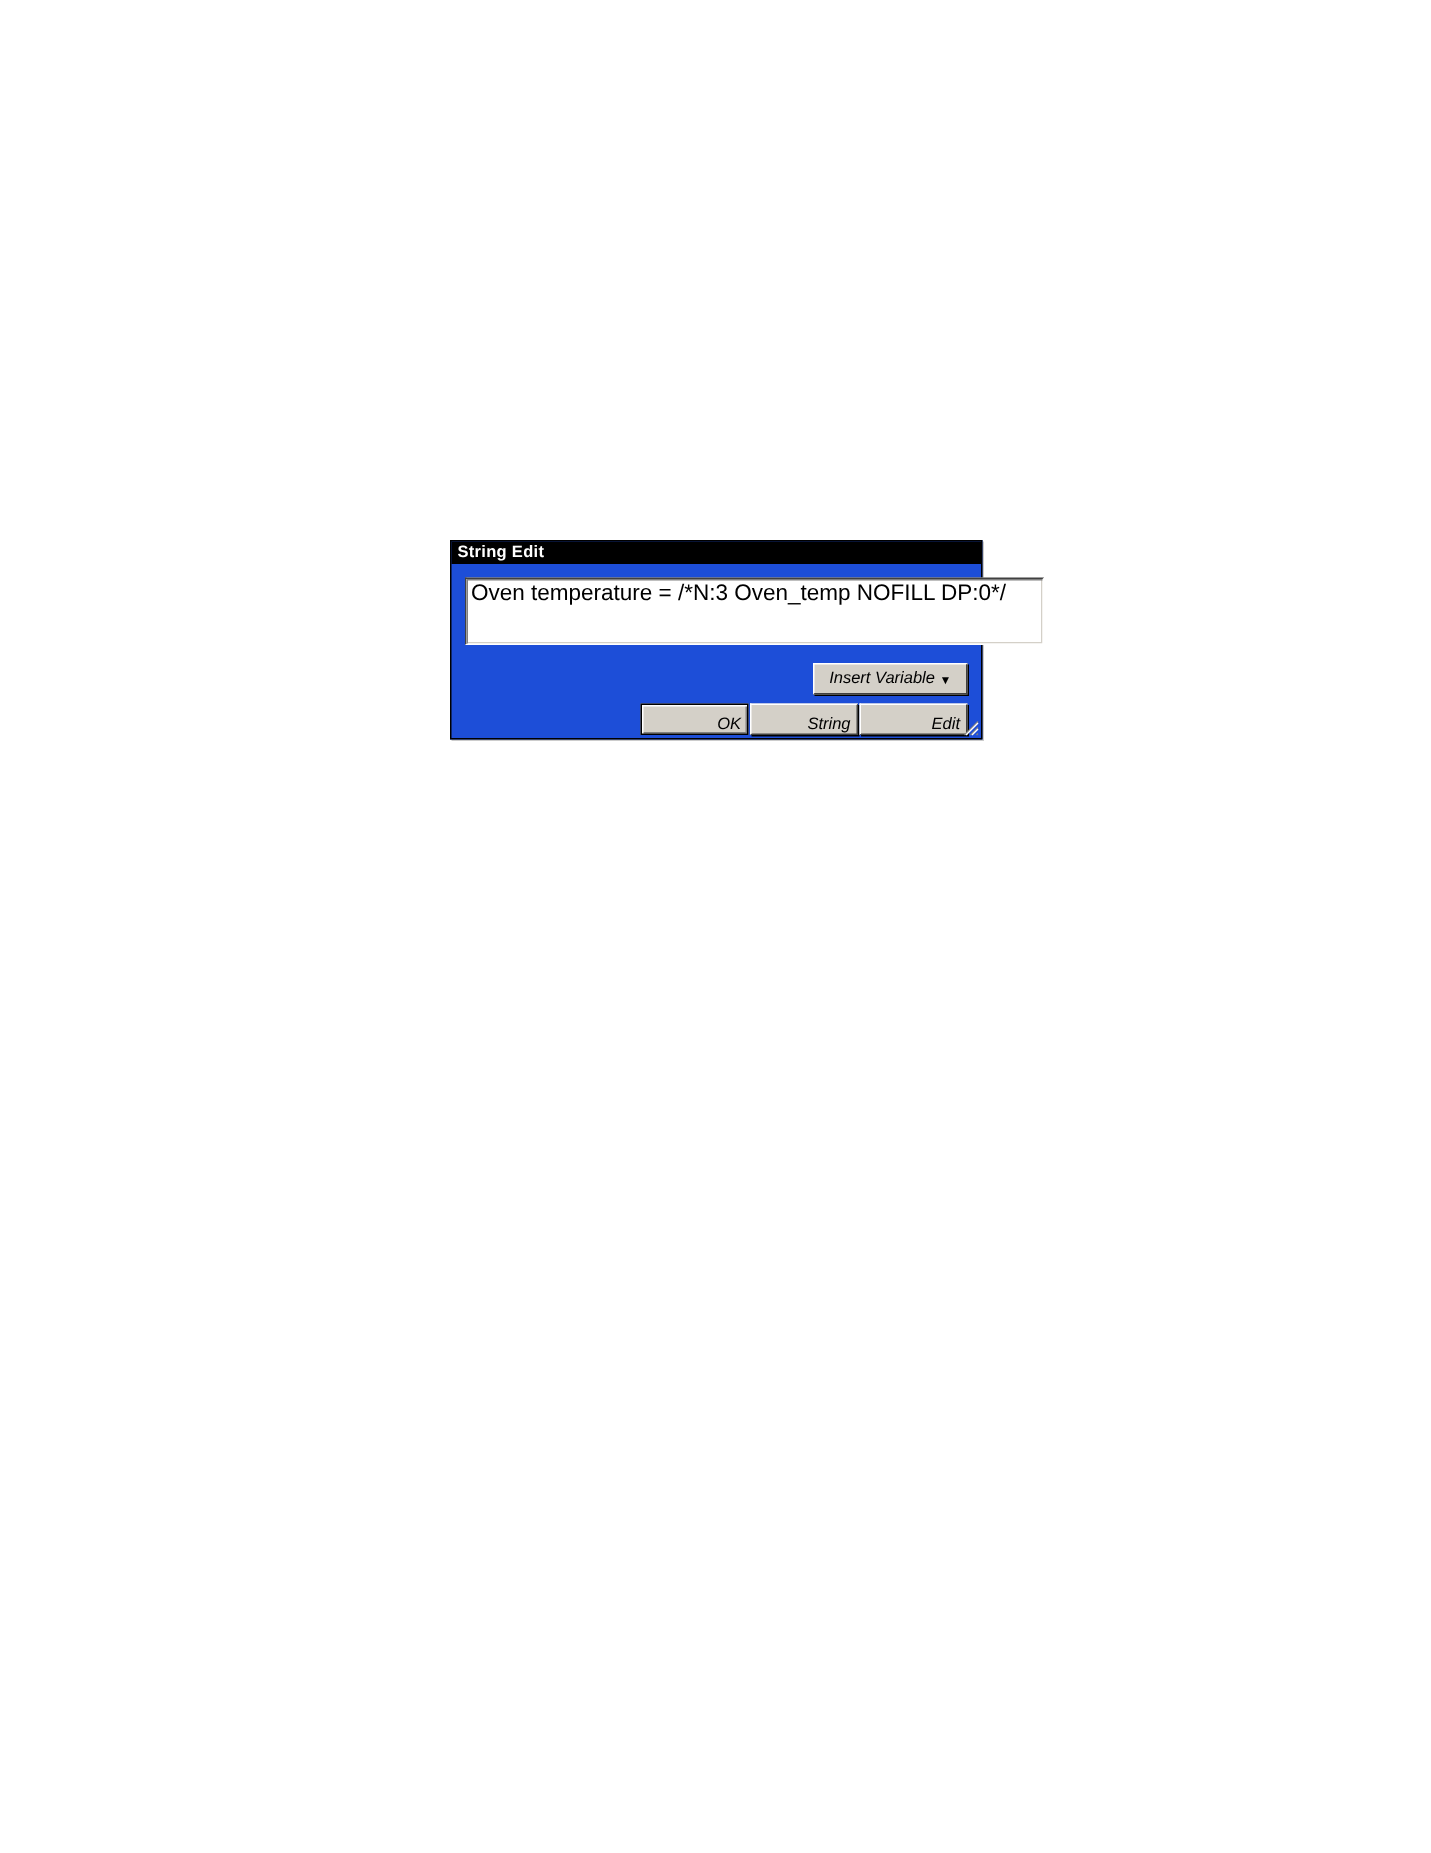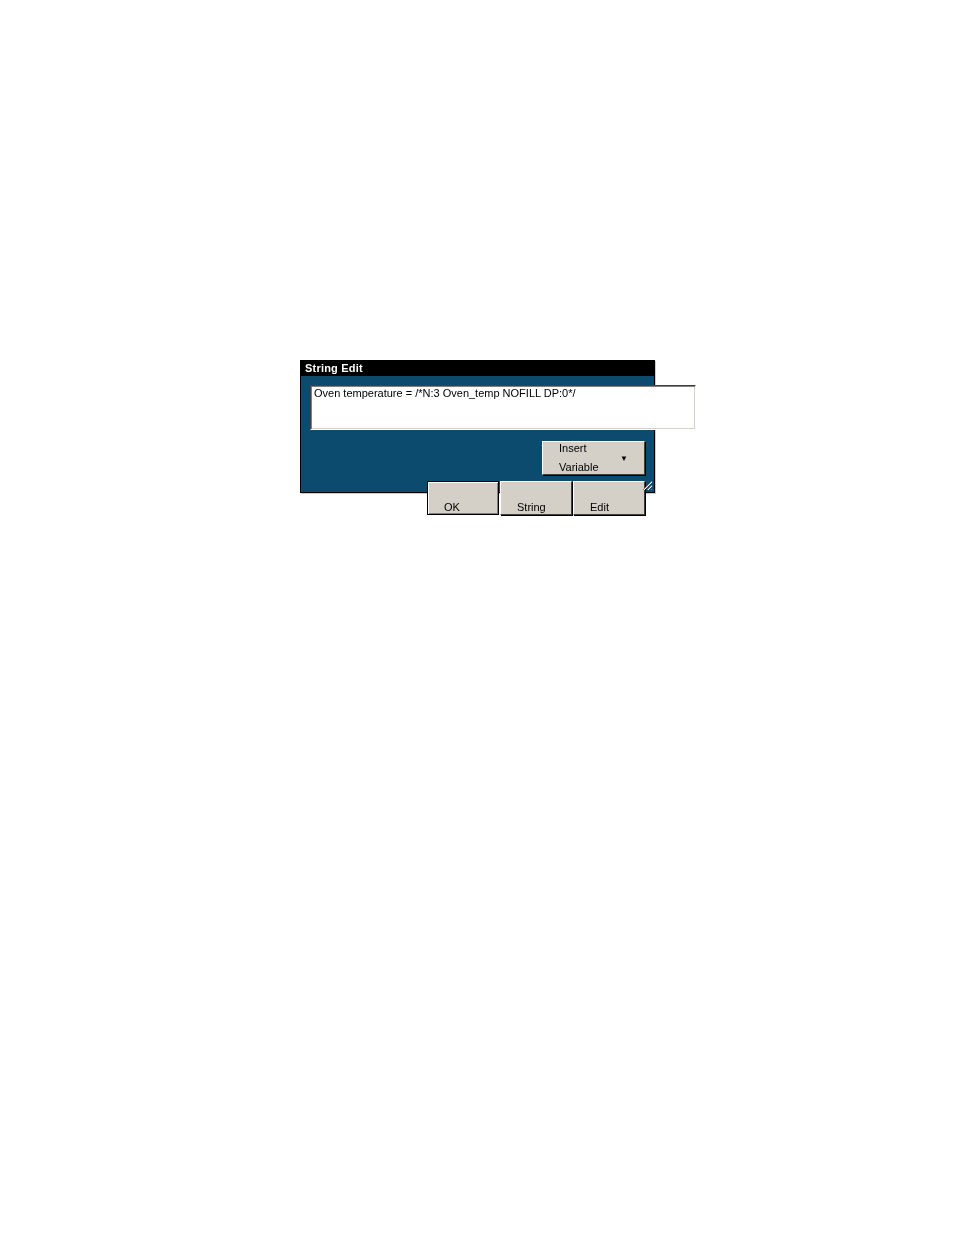--- a/index.html
+++ b/index.html
@@ -14,21 +14,21 @@
       width: 954px;
       height: 1235px;
       position: relative;
     }
     .dialog {
       position: absolute;
       left: 300px;
       top: 360px;
       width: 355px;
       height: 133px;
-      background: #0c4a6e;
+      background: #1d4ed8;
       border: 1px solid #000000;
       box-shadow: 1px 1px 0 rgba(0,0,0,0.2);
     }
     .titlebar {
       height: 15px;
       background: #000000;
       color: #ffffff;
       font-weight: bold;
       font-size: 11px;
       padding: 1px 4px;
@@ -42,21 +42,21 @@
       width: 386px;
       height: 45px;
       background: #ffffff;
       border-top: 1px solid #404040;
       border-left: 1px solid #404040;
       border-right: 1px solid #ffffff;
       border-bottom: 1px solid #ffffff;
       box-shadow: inset 1px 1px 0 #808080, inset -1px -1px 0 #d4d0c8;
       padding: 1px 3px;
       font-family: Tahoma, Arial, sans-serif;
-      font-size: 11px;
+      font-size: 15px;
       resize: none;
       overflow: hidden;
       color: #000000;
     }
     .row-insert {
       display: flex;
       justify-content: flex-end;
       margin-top: 9px;
       margin-bottom: 6px;
       padding-right: 0;
@@ -71,24 +71,25 @@
       height: 21px;
       background: #d4d0c8;
       border-top: 1px solid #ffffff;
       border-left: 1px solid #ffffff;
       border-right: 1px solid #404040;
       border-bottom: 1px solid #404040;
       box-shadow: 1px 1px 0 #000000;
       font-family: Tahoma, Arial, sans-serif;
       font-size: 11px;
       cursor: pointer;
-      padding: 16px;
+      padding: 4px;
       line-height: 19px;
-      text-align: left;
+      text-align: right;
       color: #000000;
+      font-style: italic;
     }
     .btn-insert {
       width: 103px;
       display: flex;
       align-items: center;
       justify-content: center;
       gap: 3px;
     }
     .btn-insert .arrow {
       font-size: 8px;

